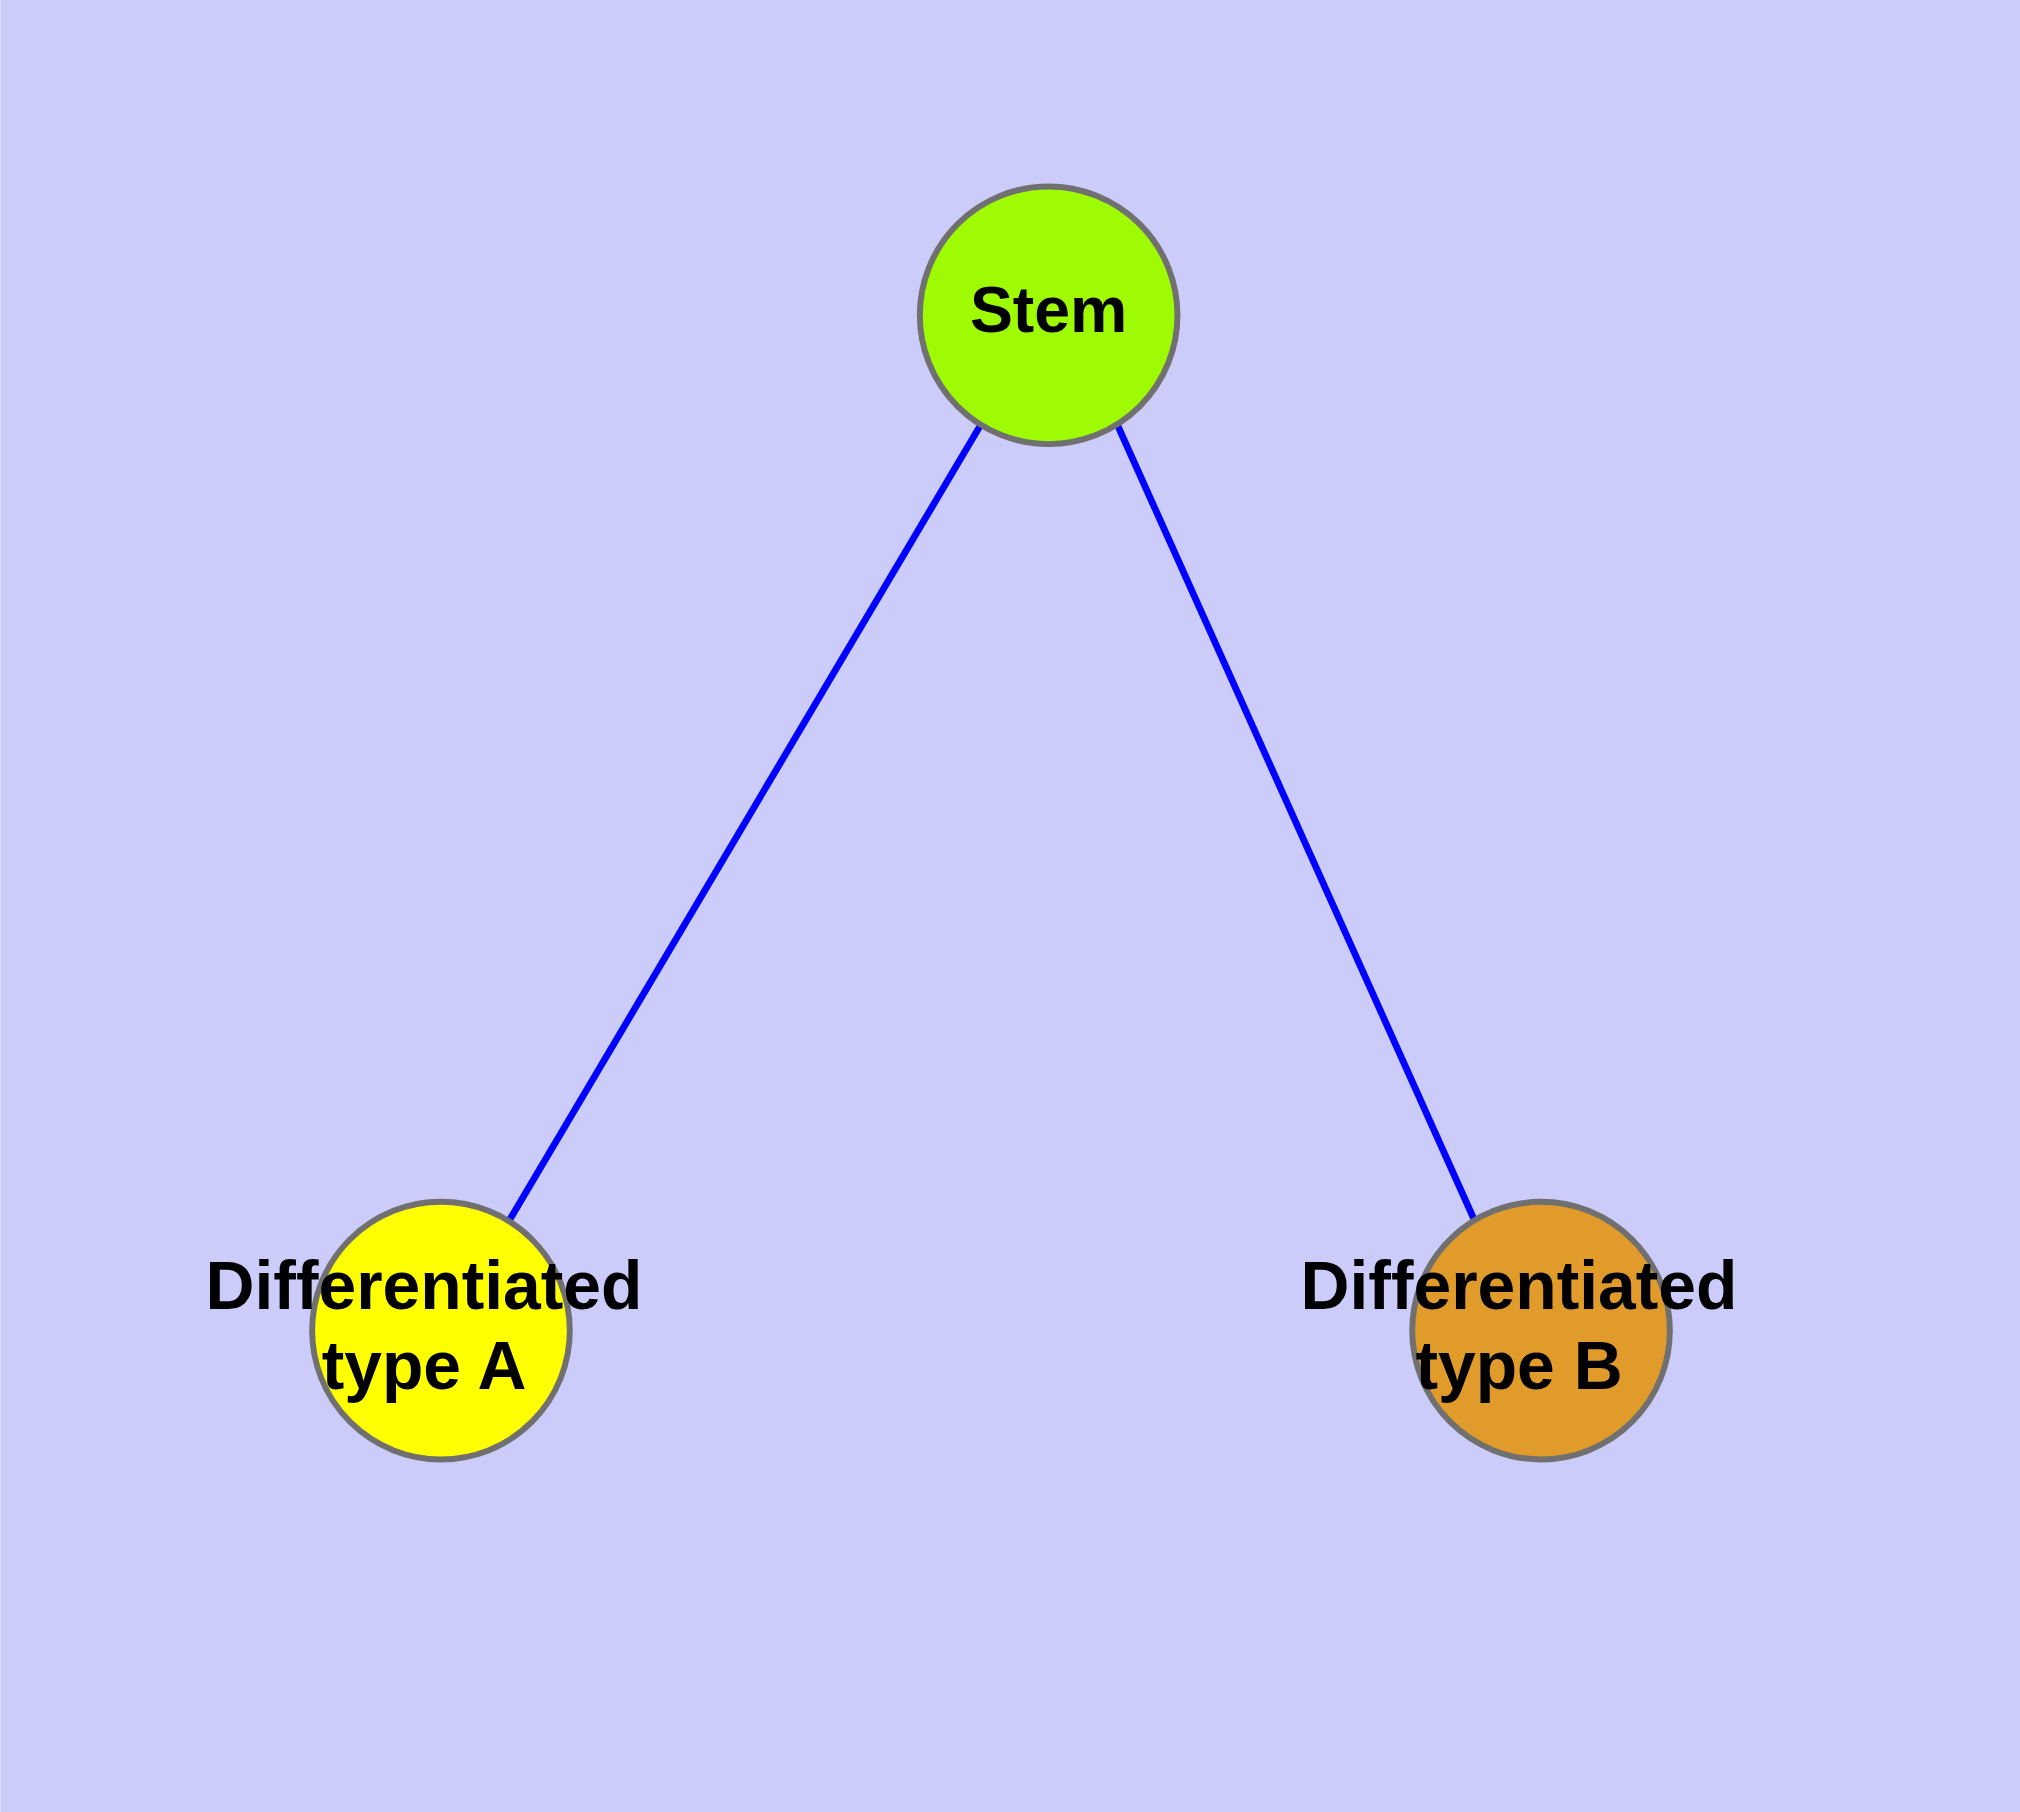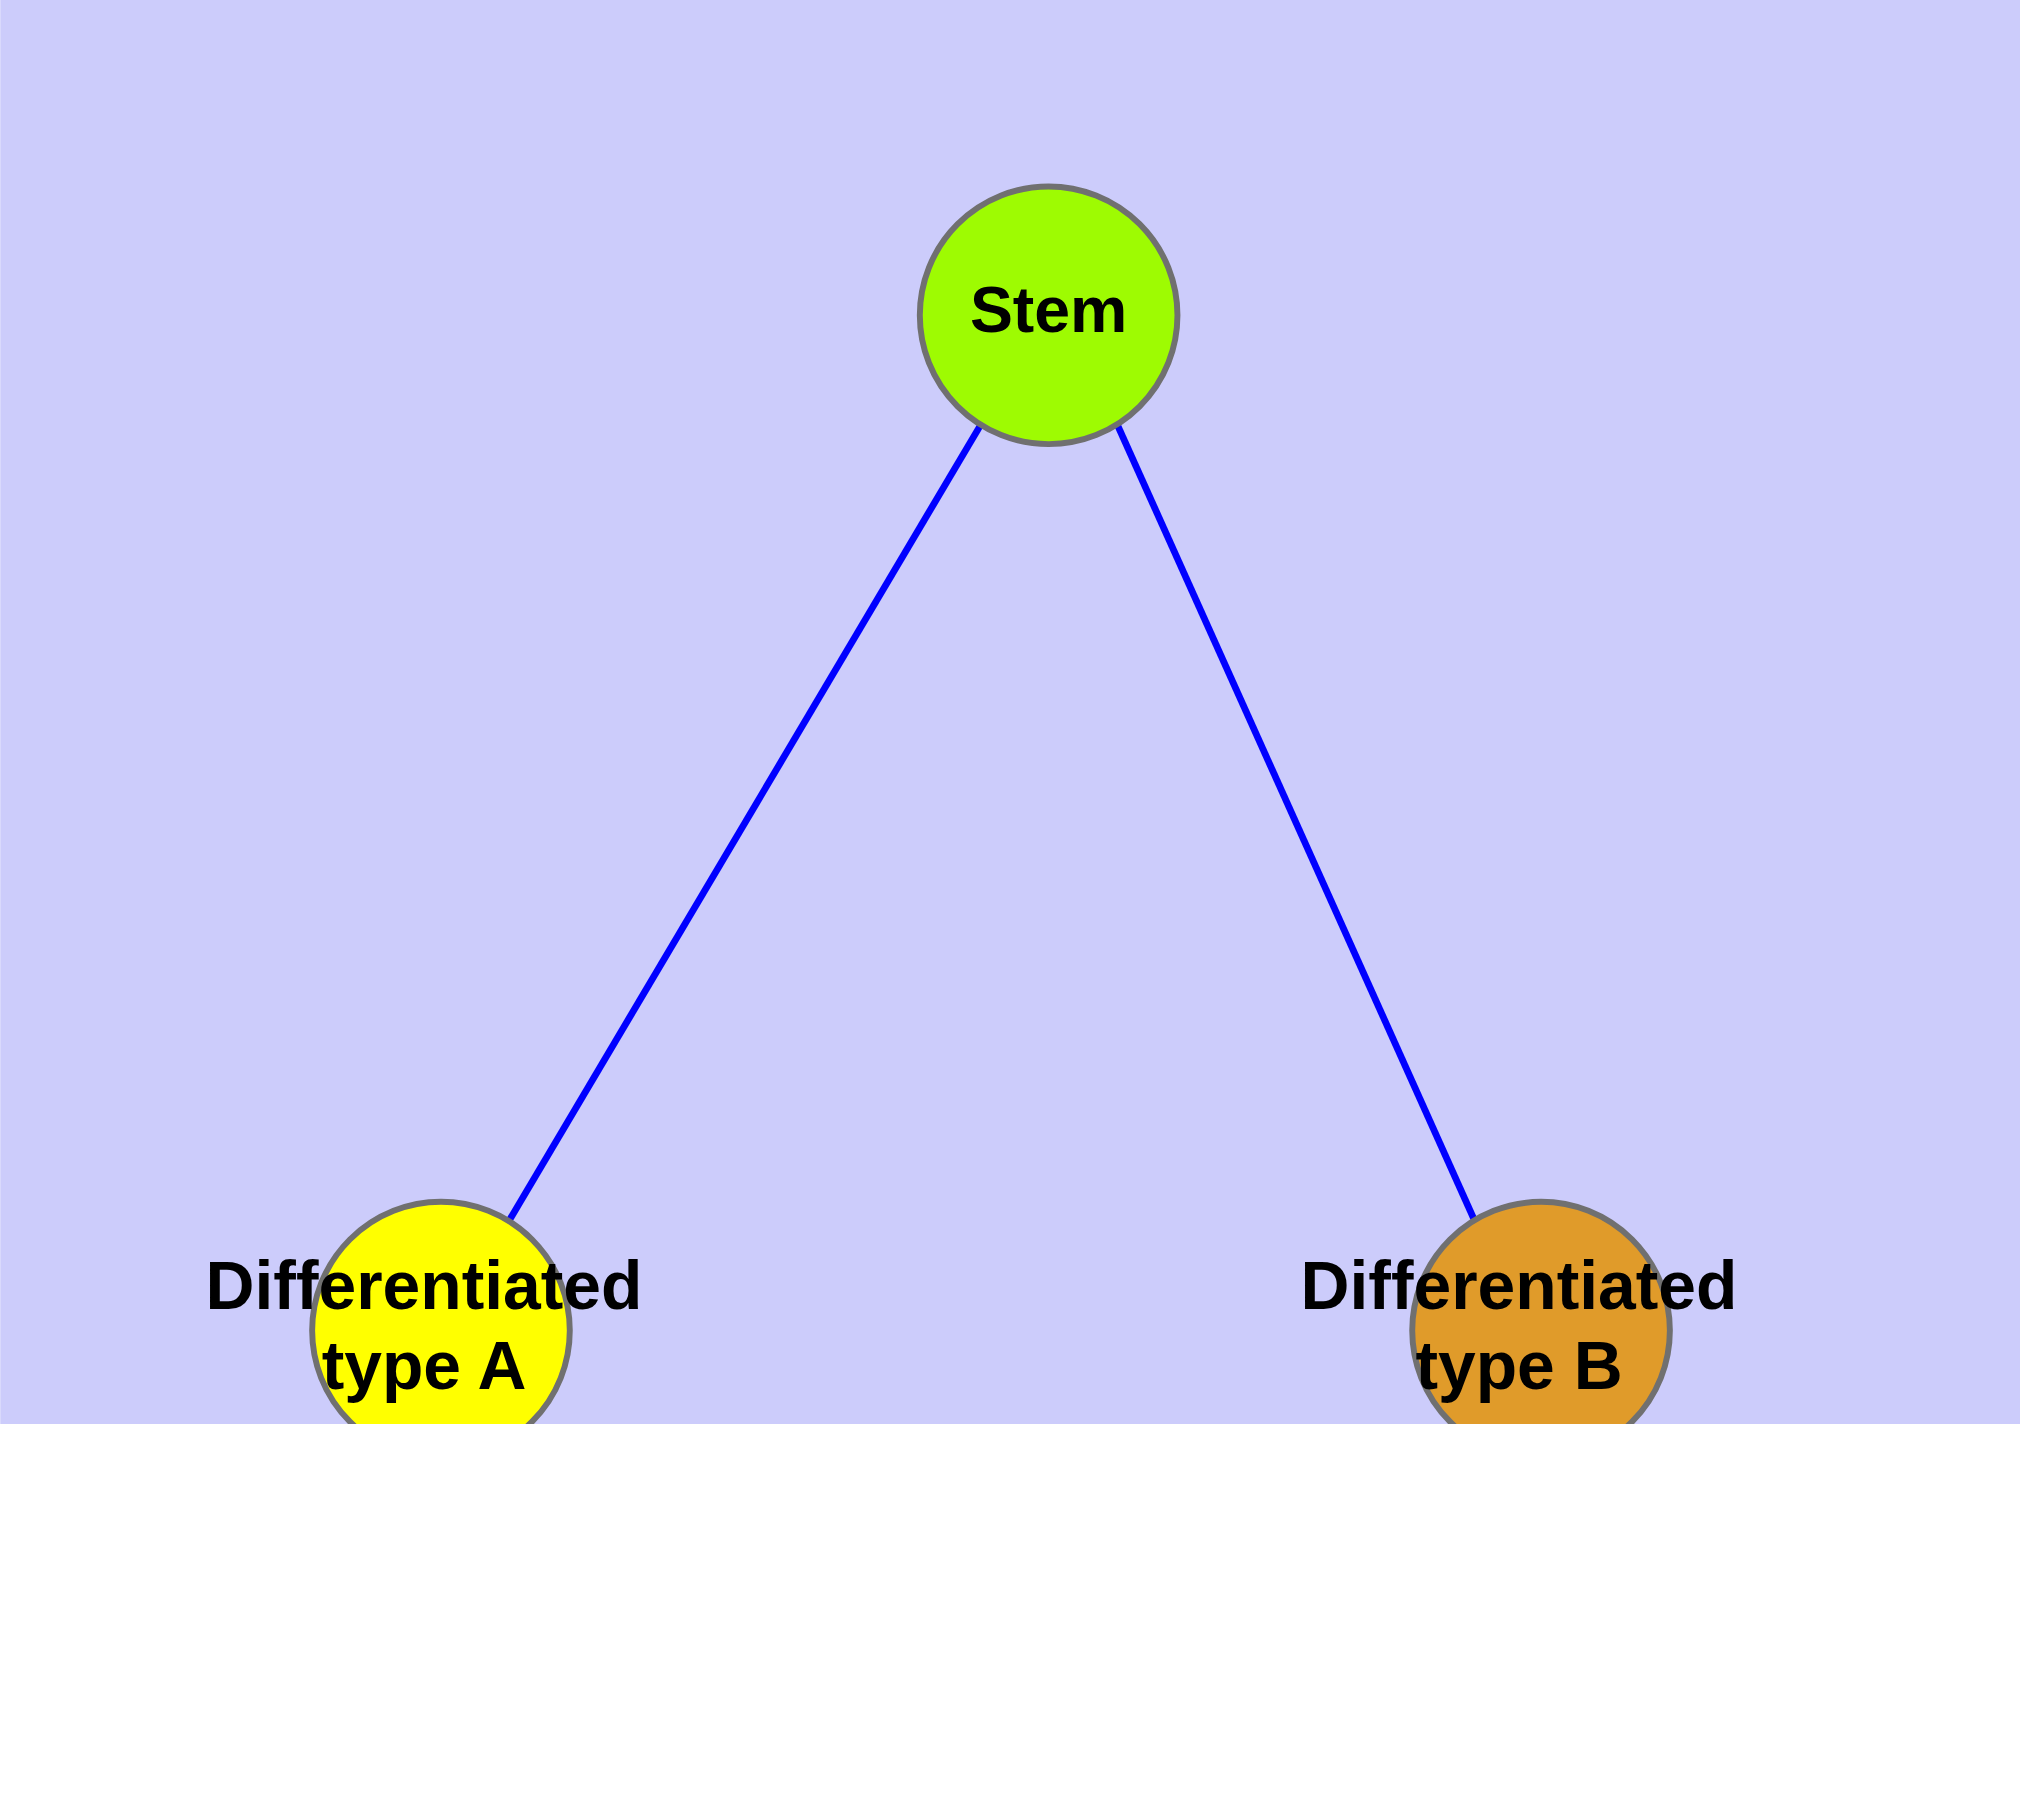--- a/index.html
+++ b/index.html
@@ -4,21 +4,21 @@
 <title>Cell Differentiation Graph</title>
 <style>
   html, body {
     margin: 0;
     padding: 0;
     background: #ffffff;
   }
   #stage {
     position: relative;
     width: 2021px;
-    height: 1424px;
+    height: 1812px;
     overflow: hidden;
     font-family: "Liberation Sans", "DejaVu Sans", sans-serif;
   }
   #canvas {
     position: absolute;
     inset: 0;
     width: 2021px;
     height: 1812px;
     display: block;
   }

